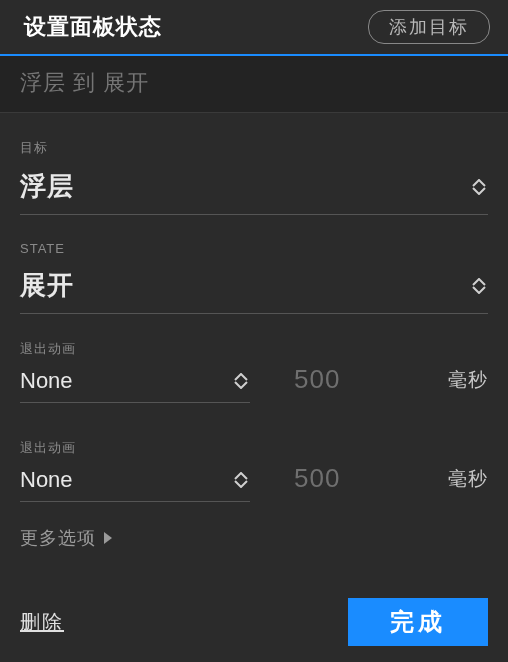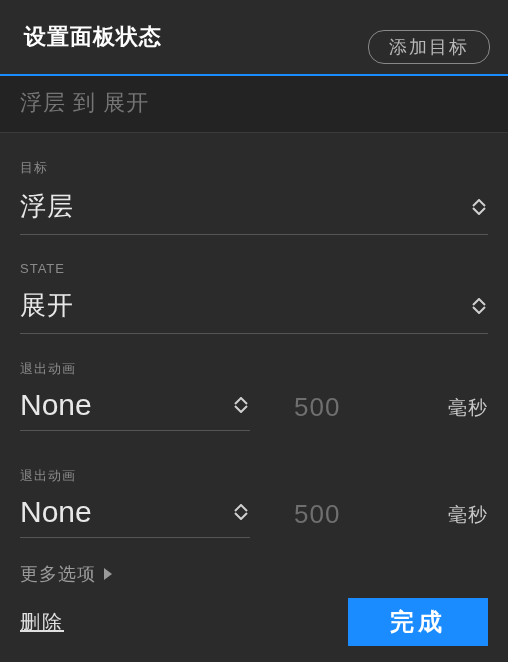--- a/index.html
+++ b/index.html
@@ -25,21 +25,20 @@
   }
   .add-target-btn {
     border: 1.5px solid #888;
     background: transparent;
     color: #b8b8b8;
     font-size: 18px;
     padding: 4px 20px;
     border-radius: 16px;
     cursor: pointer;
     letter-spacing: 2px;
-    margin-top: 20px;
   }
   .summary-bar {
     border-top: 2px solid #1a8cff;
     border-bottom: 1px solid #3a3a3a;
     background: #232323;
     padding: 12px 32px 14px 20px;
     color: #757575;
     font-size: 22px;
     letter-spacing: 1px;
   }
@@ -58,20 +57,21 @@
     align-items: center;
     justify-content: space-between;
     border-bottom: 1.5px solid #555;
     padding: 6px 0 10px 0;
     cursor: pointer;
   }
   .select-value {
     font-size: 26px;
     color: #e8e8e8;
     letter-spacing: 1px;
+    font-weight: bold;
   }
   .stepper {
     display: flex;
     flex-direction: column;
     align-items: center;
     gap: 0;
     color: #d0d0d0;
     padding-right: 2px;
   }
   .chev-up, .chev-down {
@@ -88,21 +88,21 @@
   .anim-select {
     flex: 0 0 230px;
     display: flex;
     align-items: center;
     justify-content: space-between;
     border-bottom: 1.5px solid #555;
     padding: 4px 0 8px 0;
     cursor: pointer;
   }
   .anim-value {
-    font-size: 30px;
+    font-size: 22px;
     color: #e8e8e8;
   }
   .duration-wrap {
     flex: 1;
     display: flex;
     align-items: center;
     justify-content: space-between;
     padding-bottom: 8px;
   }
   .duration-input {

